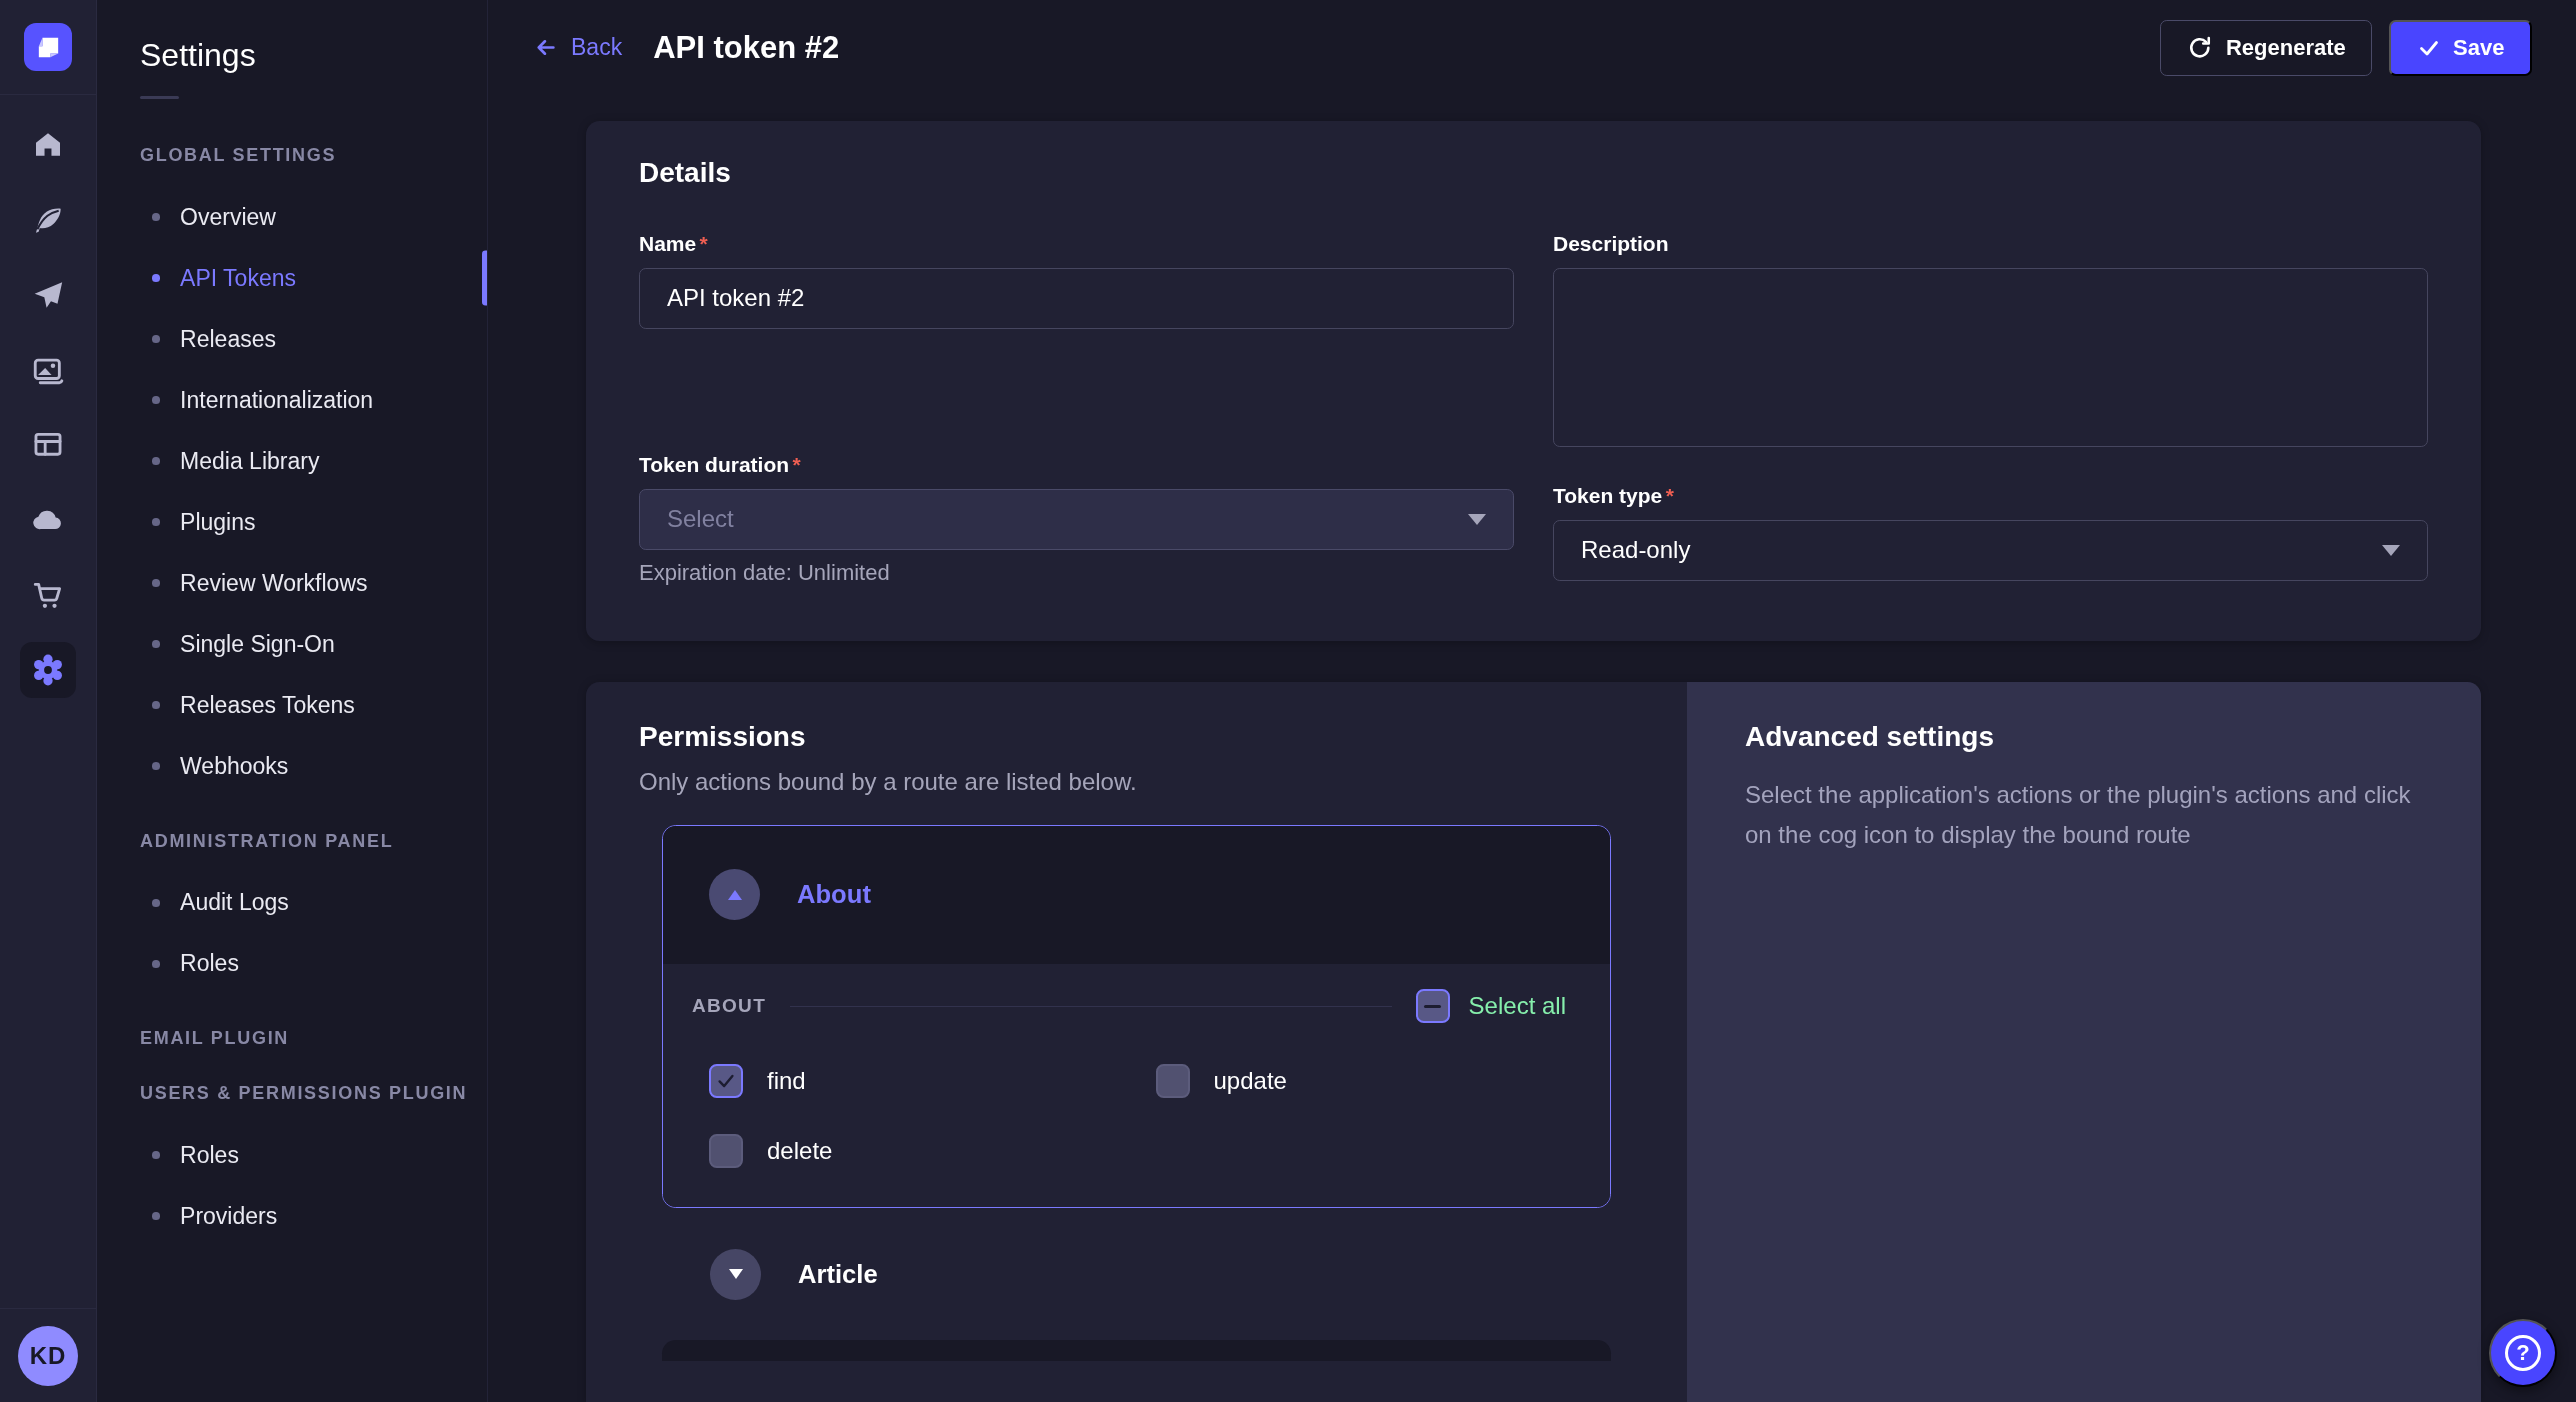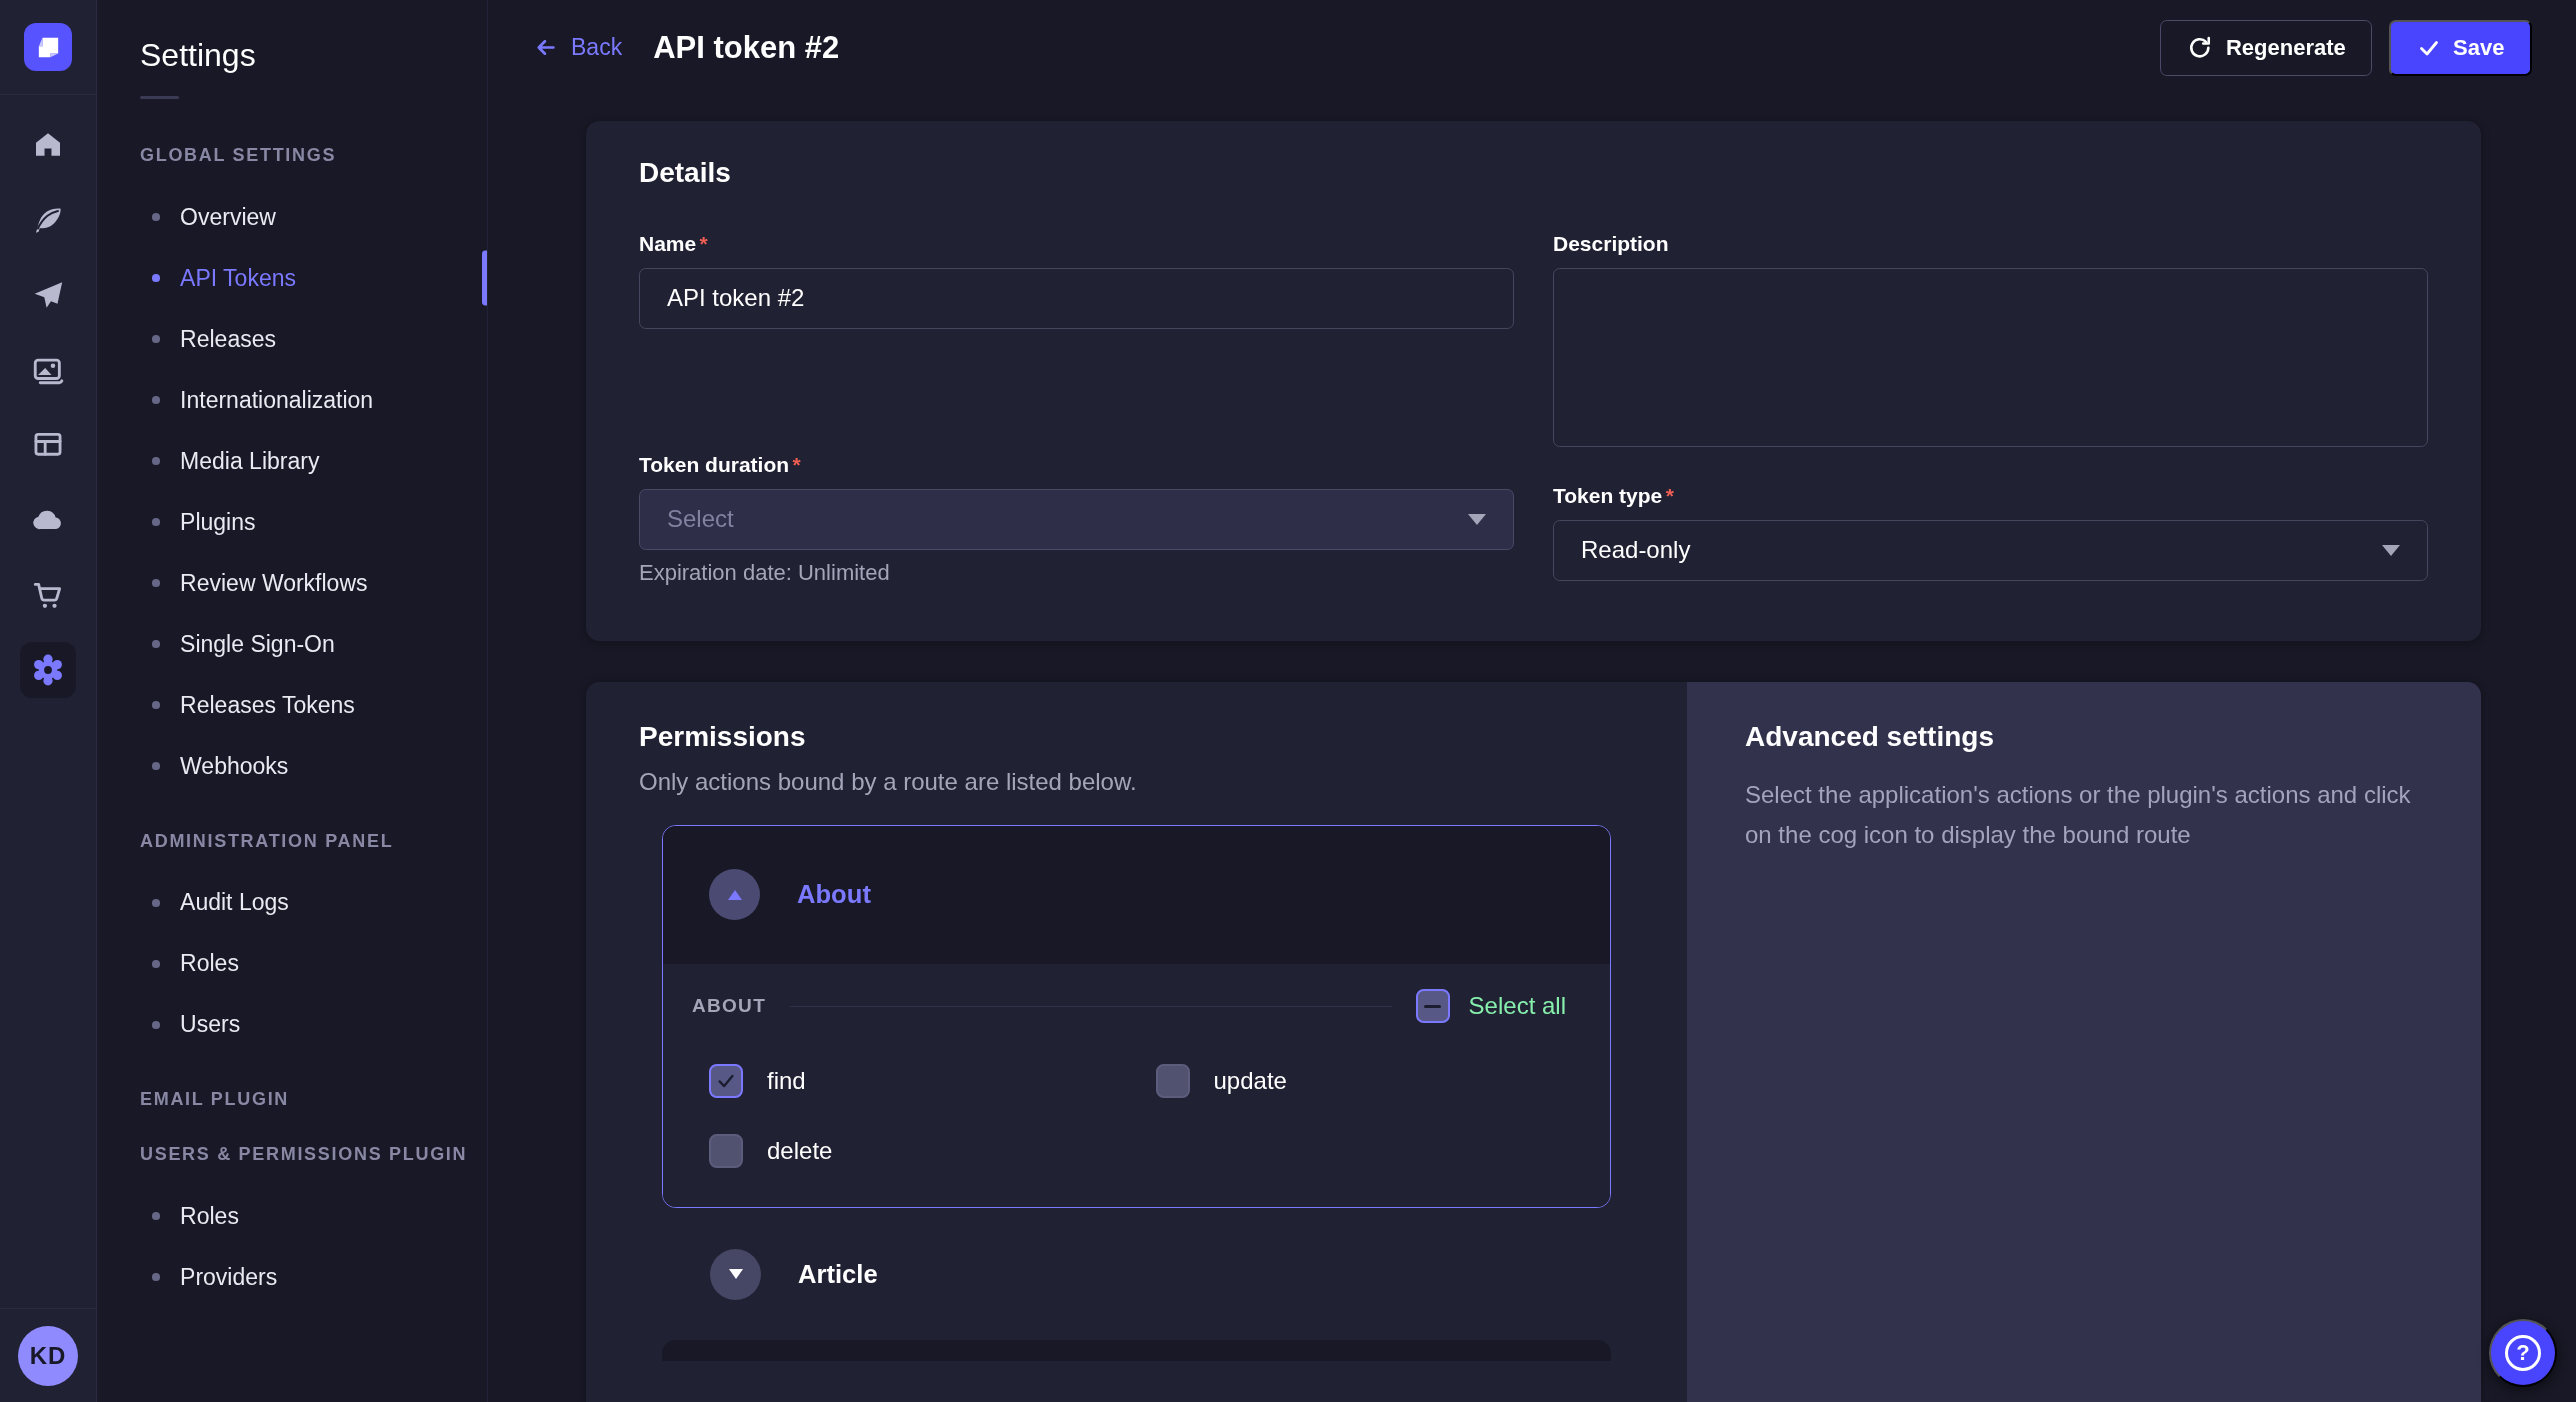--- a/index.html
+++ b/index.html
@@ -266,24 +266,20 @@
     <div class="nav-section-title">Administration panel</div>
     <ul class="nav-list">
       <li class="nav-item">
         <span class="nav-bullet"></span>
         <span class="nav-label">Audit Logs</span>
       </li>
       <li class="nav-item">
         <span class="nav-bullet"></span>
         <span class="nav-label">Roles</span>
       </li>
-      <li class="nav-item">
-        <span class="nav-bullet"></span>
-        <span class="nav-label">Users</span>
-      </li>
     </ul>
 
     <div class="nav-section-title">Email plugin</div>
 
     <div class="nav-section-title">Users &amp; Permissions plugin</div>
     <ul class="nav-list">
       <li class="nav-item">
         <span class="nav-bullet"></span>
         <span class="nav-label">Roles</span>
       </li>

